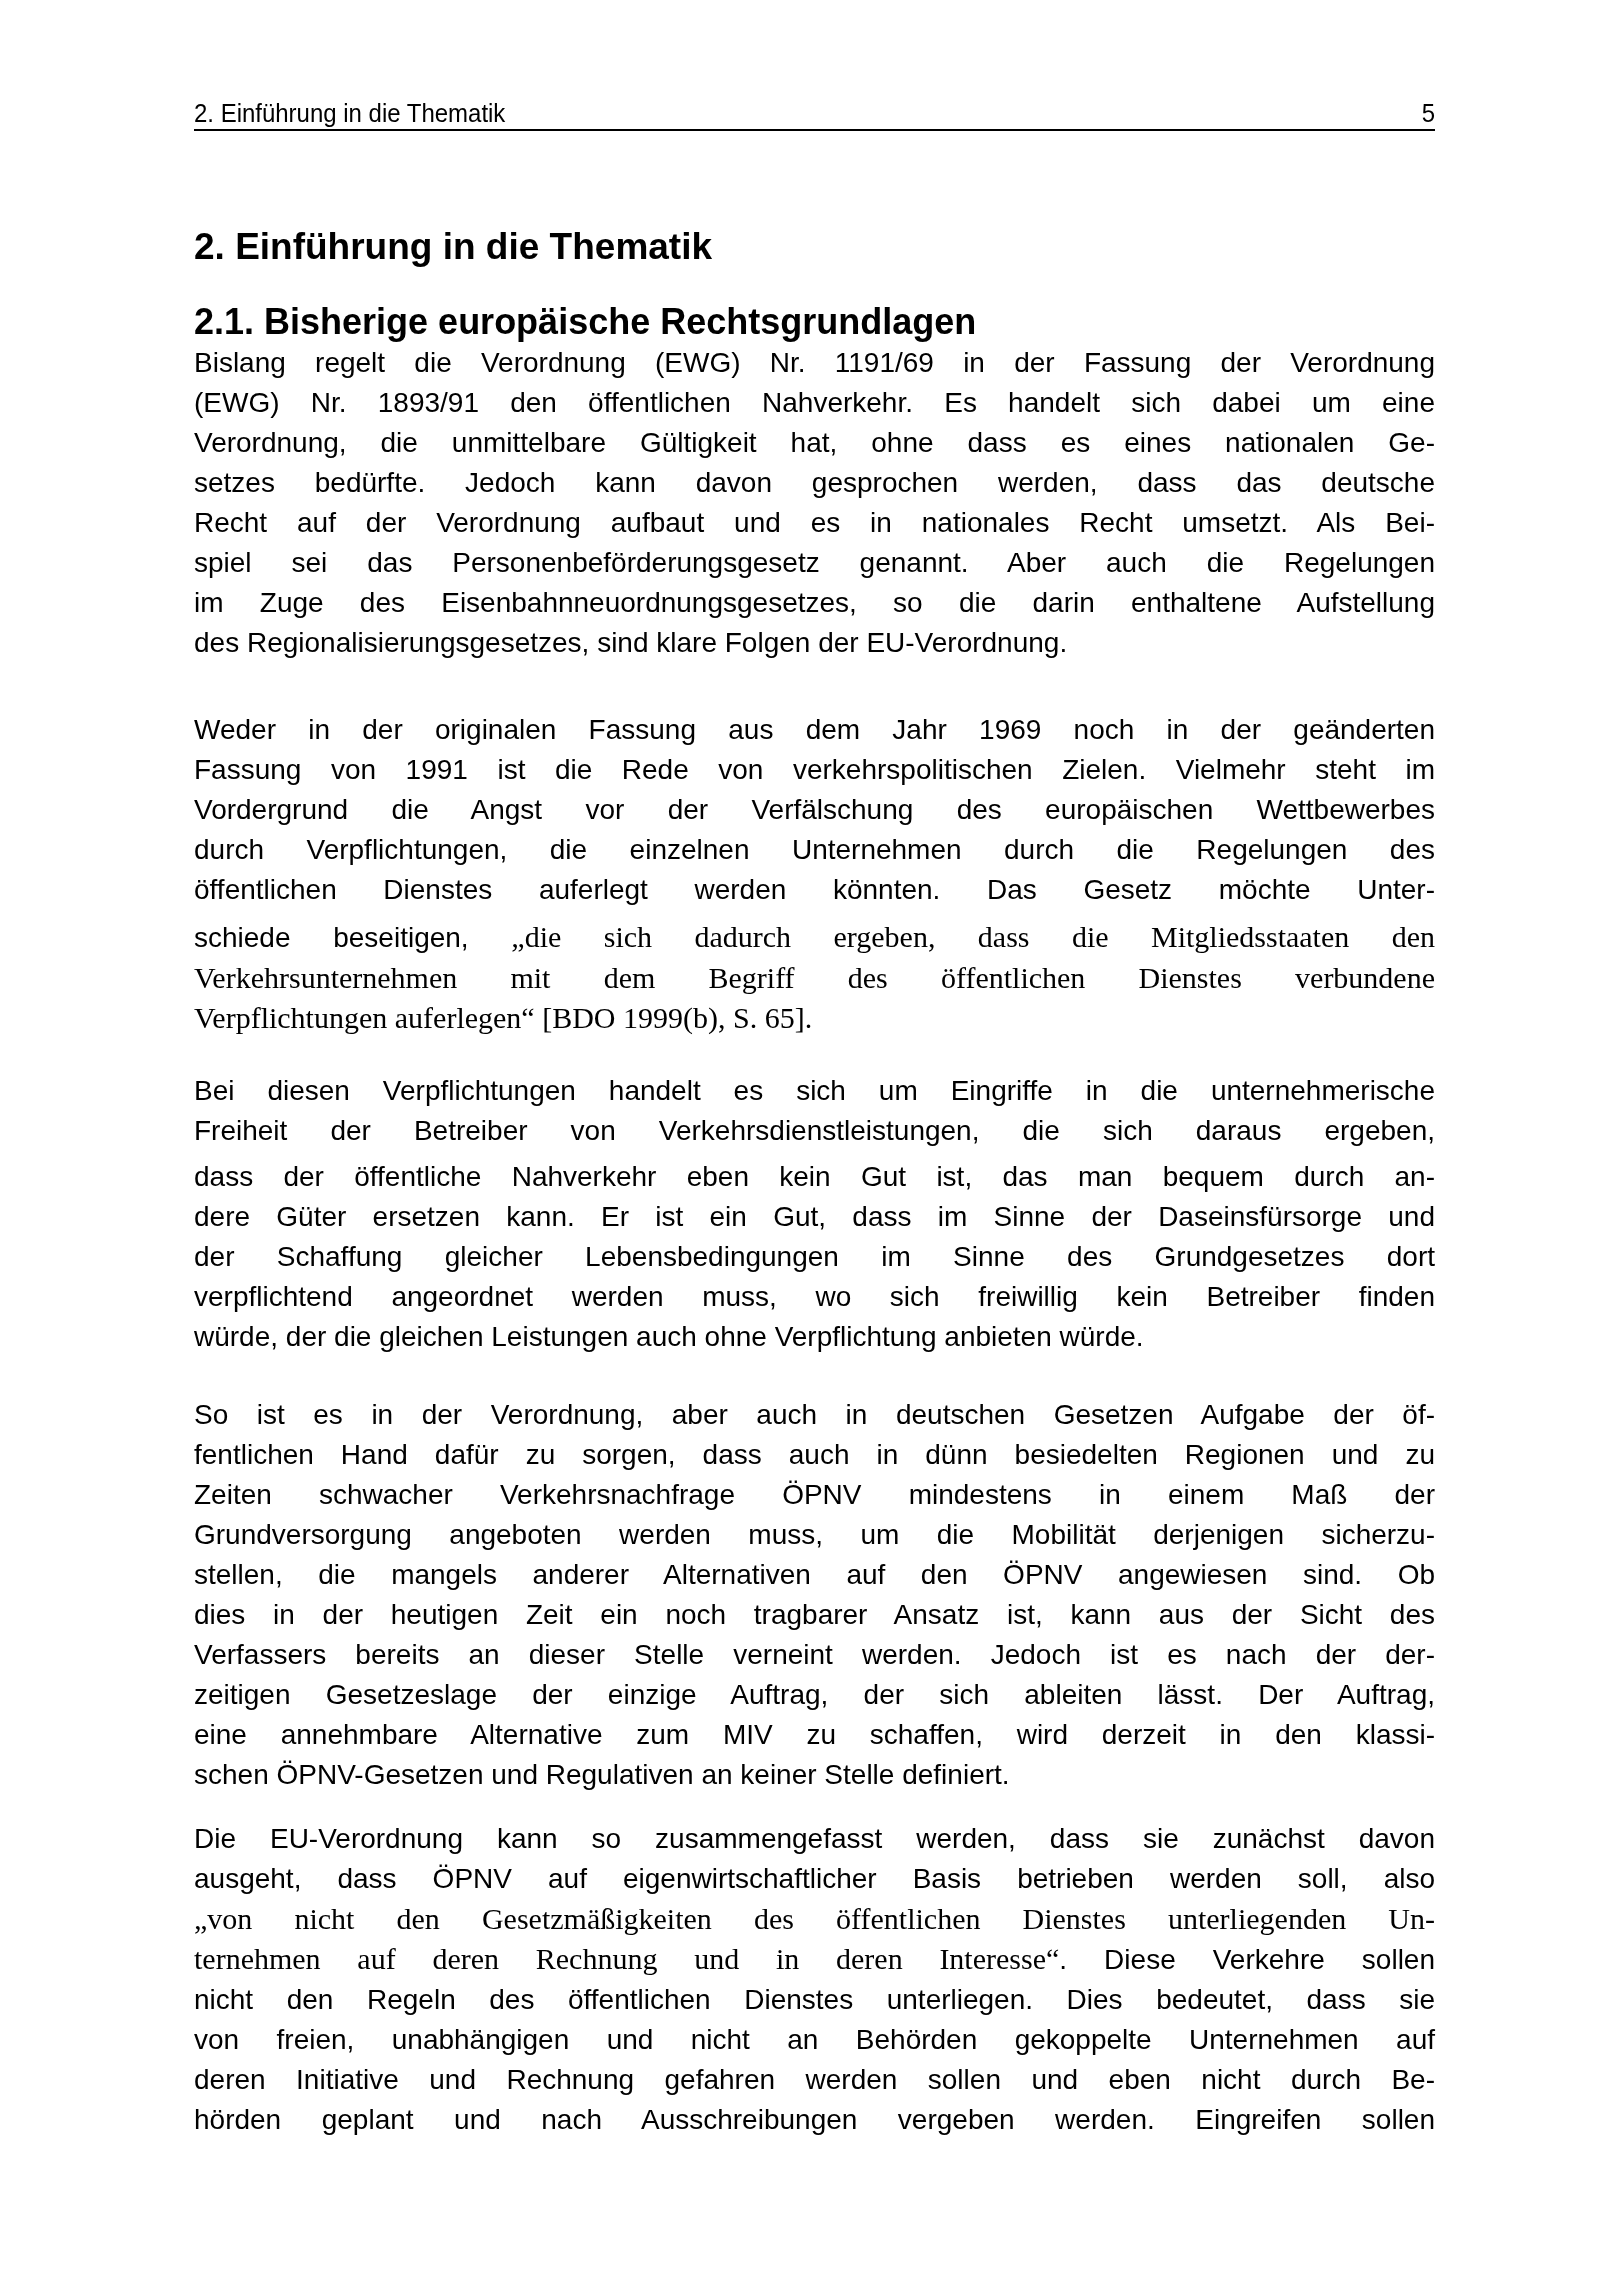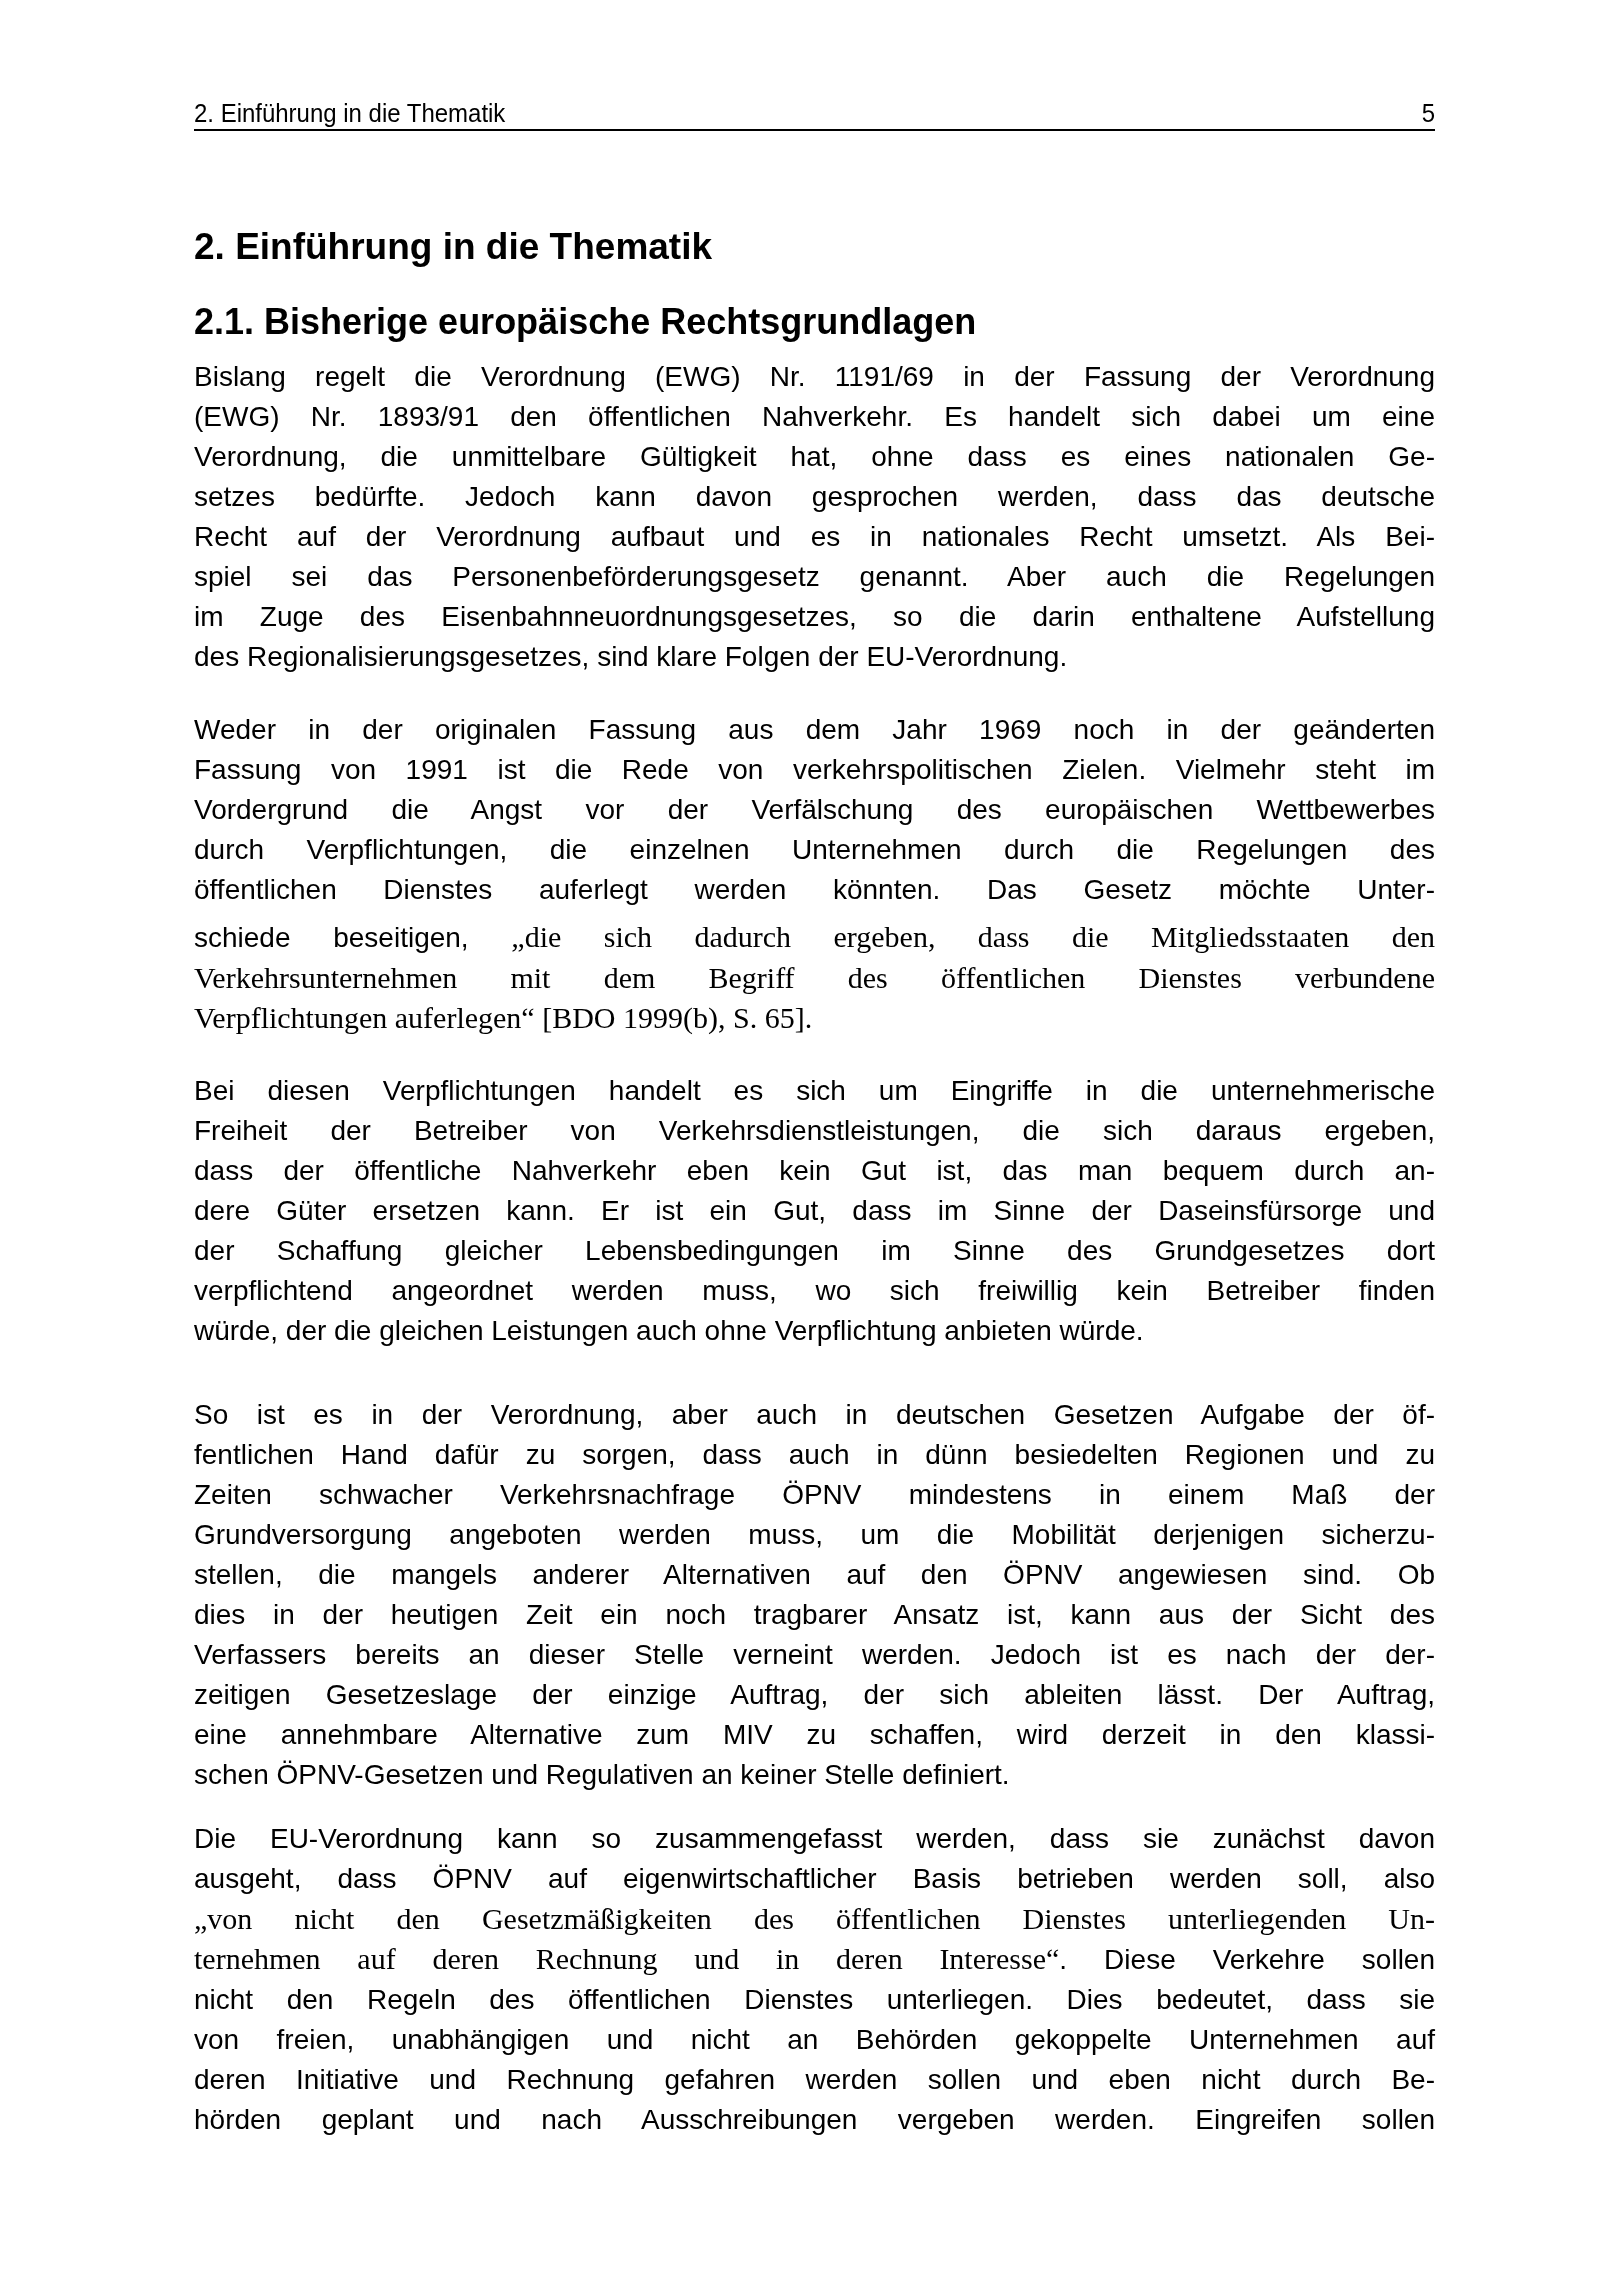--- a/index.html
+++ b/index.html
@@ -22,21 +22,21 @@
     font-family: "Liberation Sans", sans-serif; font-weight: bold; font-size: 36px; line-height: 39px;
   }
   .para {
     position: absolute; left: 0; width: 1241px; margin: 0;
     font-family: "Liberation Sans", sans-serif; font-size: 28px; line-height: 40px;
     text-align: justify; hyphens: manual;
   }
   .para .line { display: block; text-align: justify; text-align-last: justify; white-space: nowrap; overflow: visible; }
   .para .line.last { text-align-last: left; }
   .serif { font-family: "Liberation Serif", serif; font-size: 30px; }
-  #p1 { top: 357px; }
+  #p1 { top: 343px; }
   #p2 { top: 710px; }
   #p3 { top: 1071px; }
   #p4 { top: 1395px; }
   #p5 { top: 1819px; }
 </style>
 </head>
 <body>
 
 <div class="page">
 
@@ -66,21 +66,21 @@
     <span class="line" style="white-space: normal; text-align-last: justify;">durch Verpflichtungen, die einzelnen Unternehmen durch die Regelungen des</span>
     <span class="line" style="white-space: normal; text-align-last: justify;">öffentlichen Dienstes auferlegt werden könnten. Das Gesetz möchte Unter-</span>
     <span class="line" style="white-space: normal; text-align-last: justify; margin-top: 7px;"><span>schiede beseitigen, </span><span class="serif">„die sich dadurch ergeben, dass die Mitgliedsstaaten den</span></span>
     <span class="line serif" style="white-space: normal; text-align-last: justify;">Verkehrsunternehmen mit dem Begriff des öffentlichen Dienstes verbundene</span>
     <span class="line last serif">Verpflichtungen auferlegen“ [BDO 1999(b), S. 65].</span>
   </div>
 
   <div class="para" id="p3">
     <span class="line" style="white-space: normal; text-align-last: justify;">Bei diesen Verpflichtungen handelt es sich um Eingriffe in die unternehmerische</span>
     <span class="line" style="white-space: normal; text-align-last: justify;">Freiheit der Betreiber von Verkehrsdienstleistungen, die sich daraus ergeben,</span>
-    <span class="line" style="white-space: normal; text-align-last: justify;">dass der öffentliche Nahverkehr eben kein Gut ist, das man bequem durch an-</span>
+    <span class="line" style="white-space: normal; text-align-last: justify; margin-top: 6px;">dass der öffentliche Nahverkehr eben kein Gut ist, das man bequem durch an-</span>
     <span class="line" style="white-space: normal; text-align-last: justify;">dere Güter ersetzen kann. Er ist ein Gut, dass im Sinne der Daseinsfürsorge und</span>
     <span class="line" style="white-space: normal; text-align-last: justify;">der Schaffung gleicher Lebensbedingungen im Sinne des Grundgesetzes dort</span>
     <span class="line" style="white-space: normal; text-align-last: justify;">verpflichtend angeordnet werden muss, wo sich freiwillig kein Betreiber finden</span>
     <span class="line last">würde, der die gleichen Leistungen auch ohne Verpflichtung anbieten würde.</span>
   </div>
 
   <div class="para" id="p4">
     <span class="line" style="white-space: normal; text-align-last: justify;">So ist es in der Verordnung, aber auch in deutschen Gesetzen Aufgabe der öf-</span>
     <span class="line" style="white-space: normal; text-align-last: justify;">fentlichen Hand dafür zu sorgen, dass auch in dünn besiedelten Regionen und zu</span>
     <span class="line" style="white-space: normal; text-align-last: justify;">Zeiten schwacher Verkehrsnachfrage ÖPNV mindestens in einem Maß der</span>

